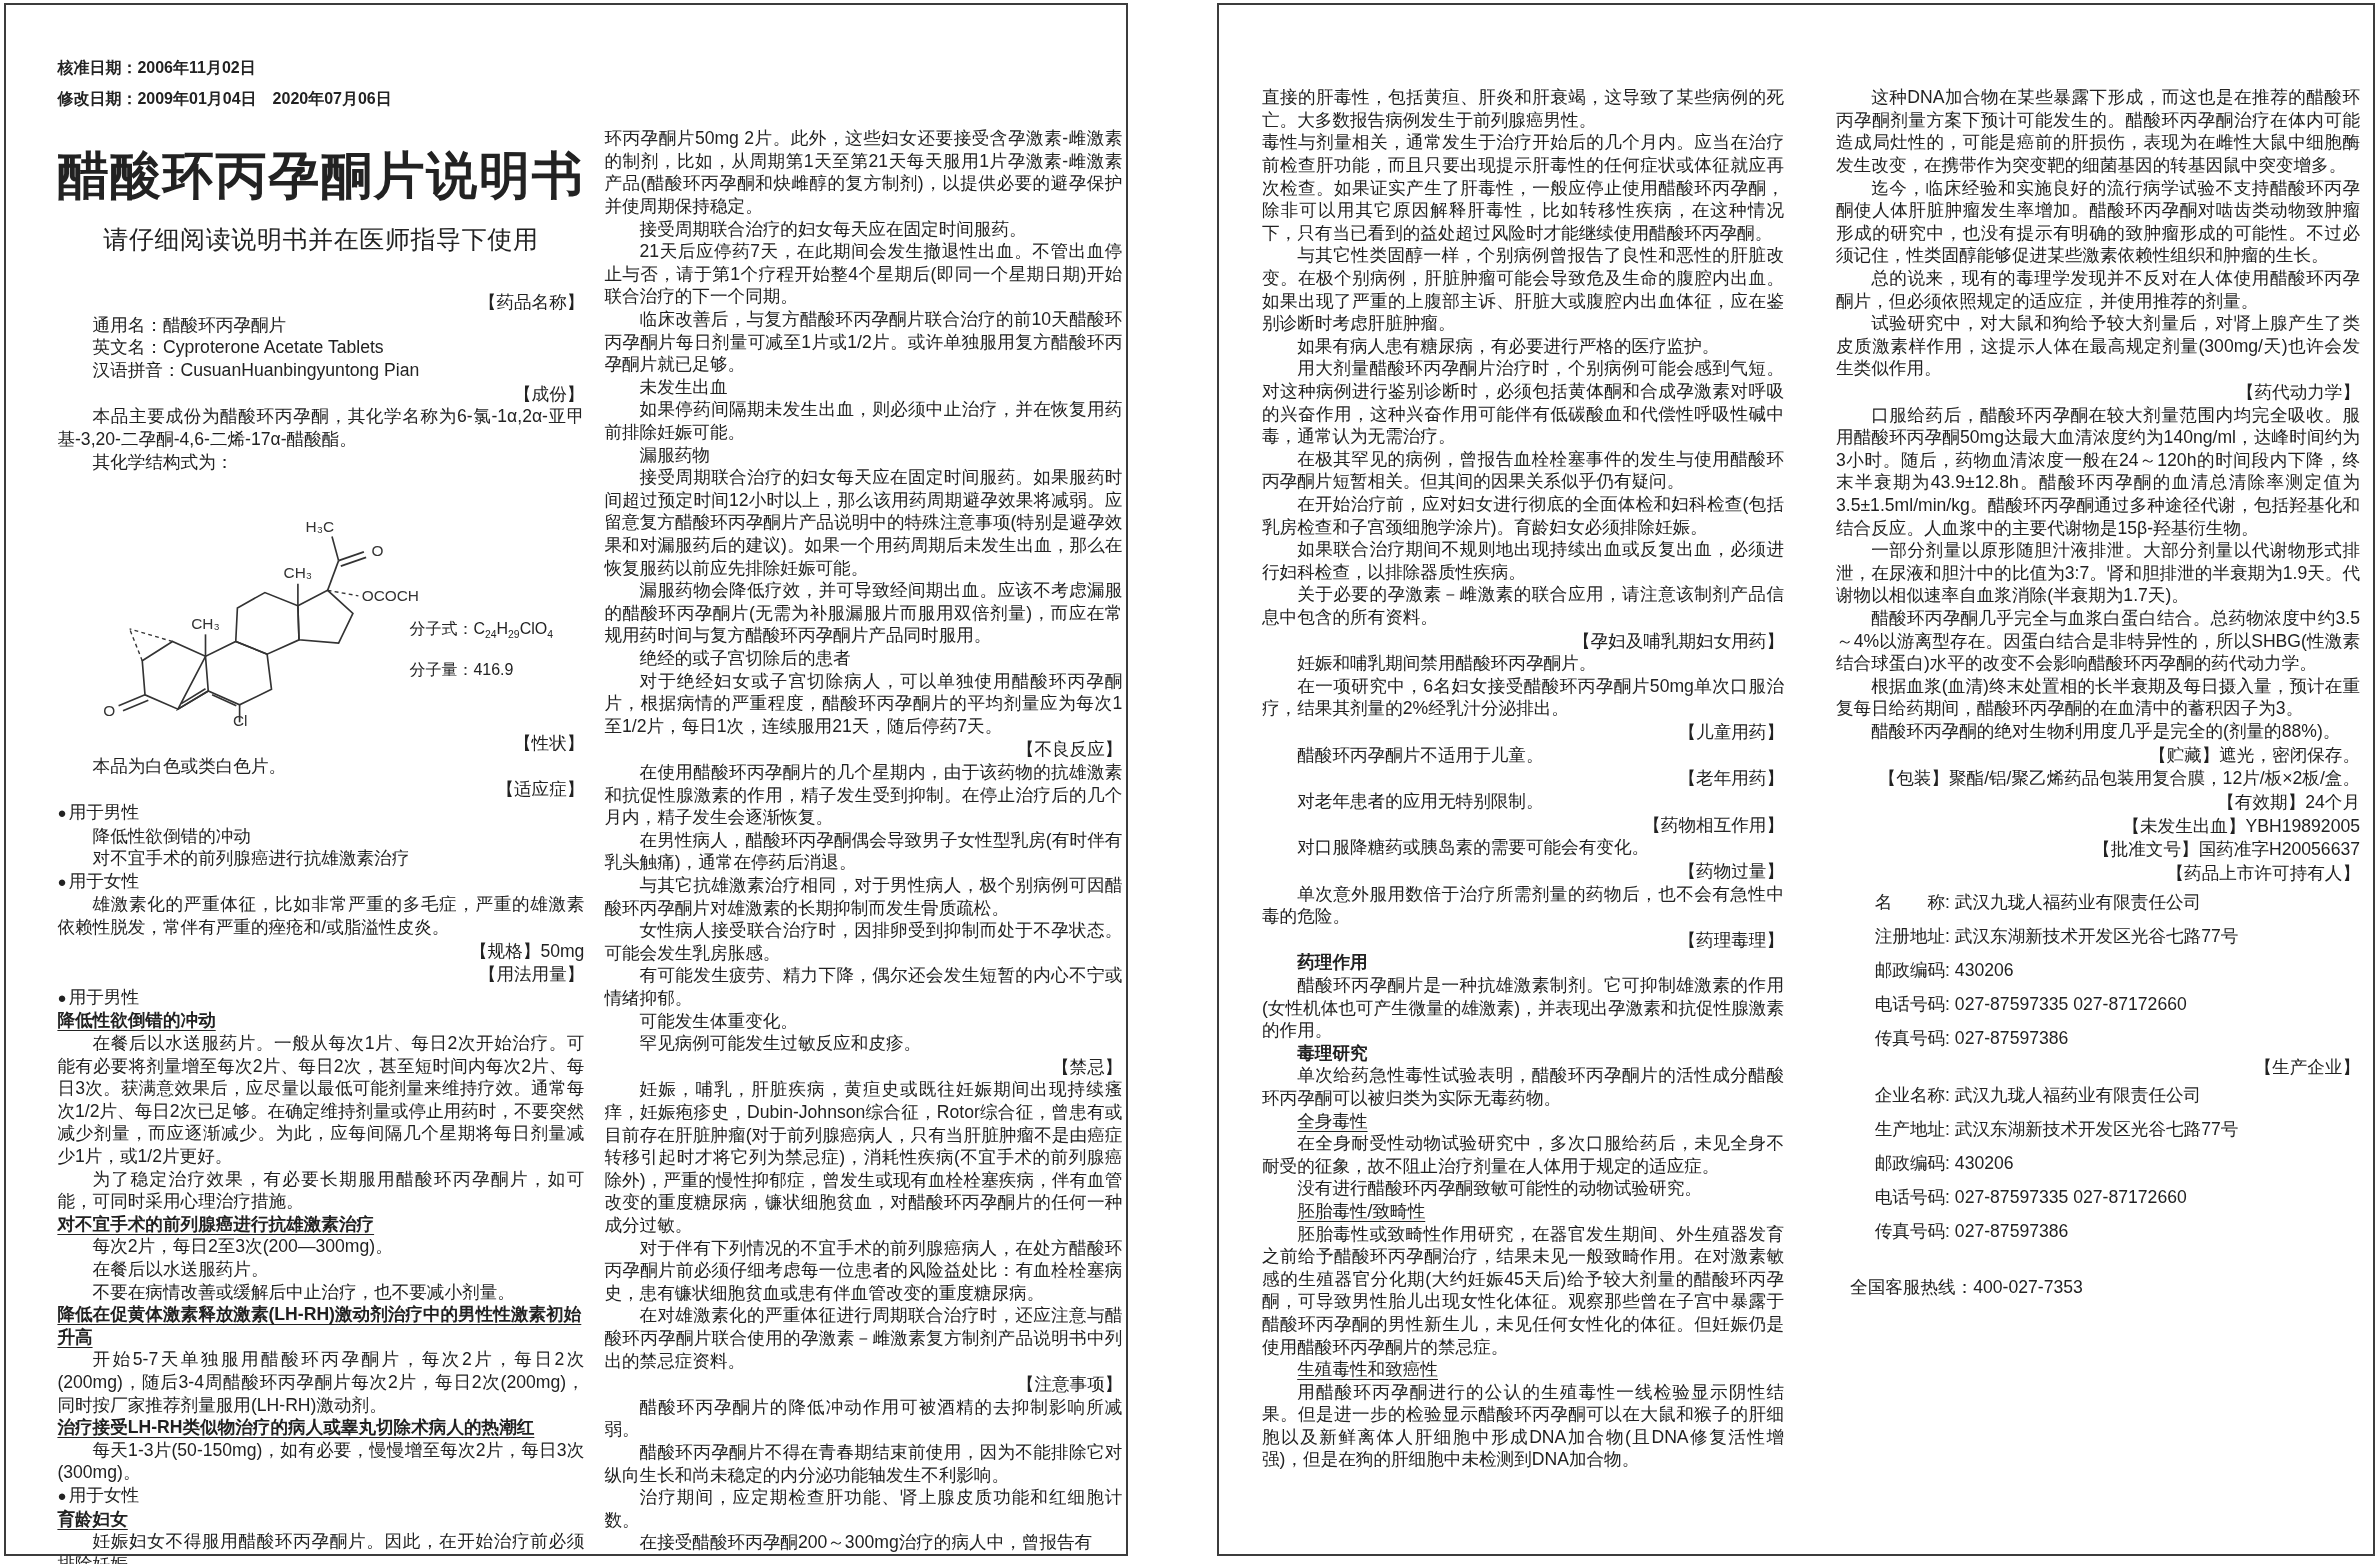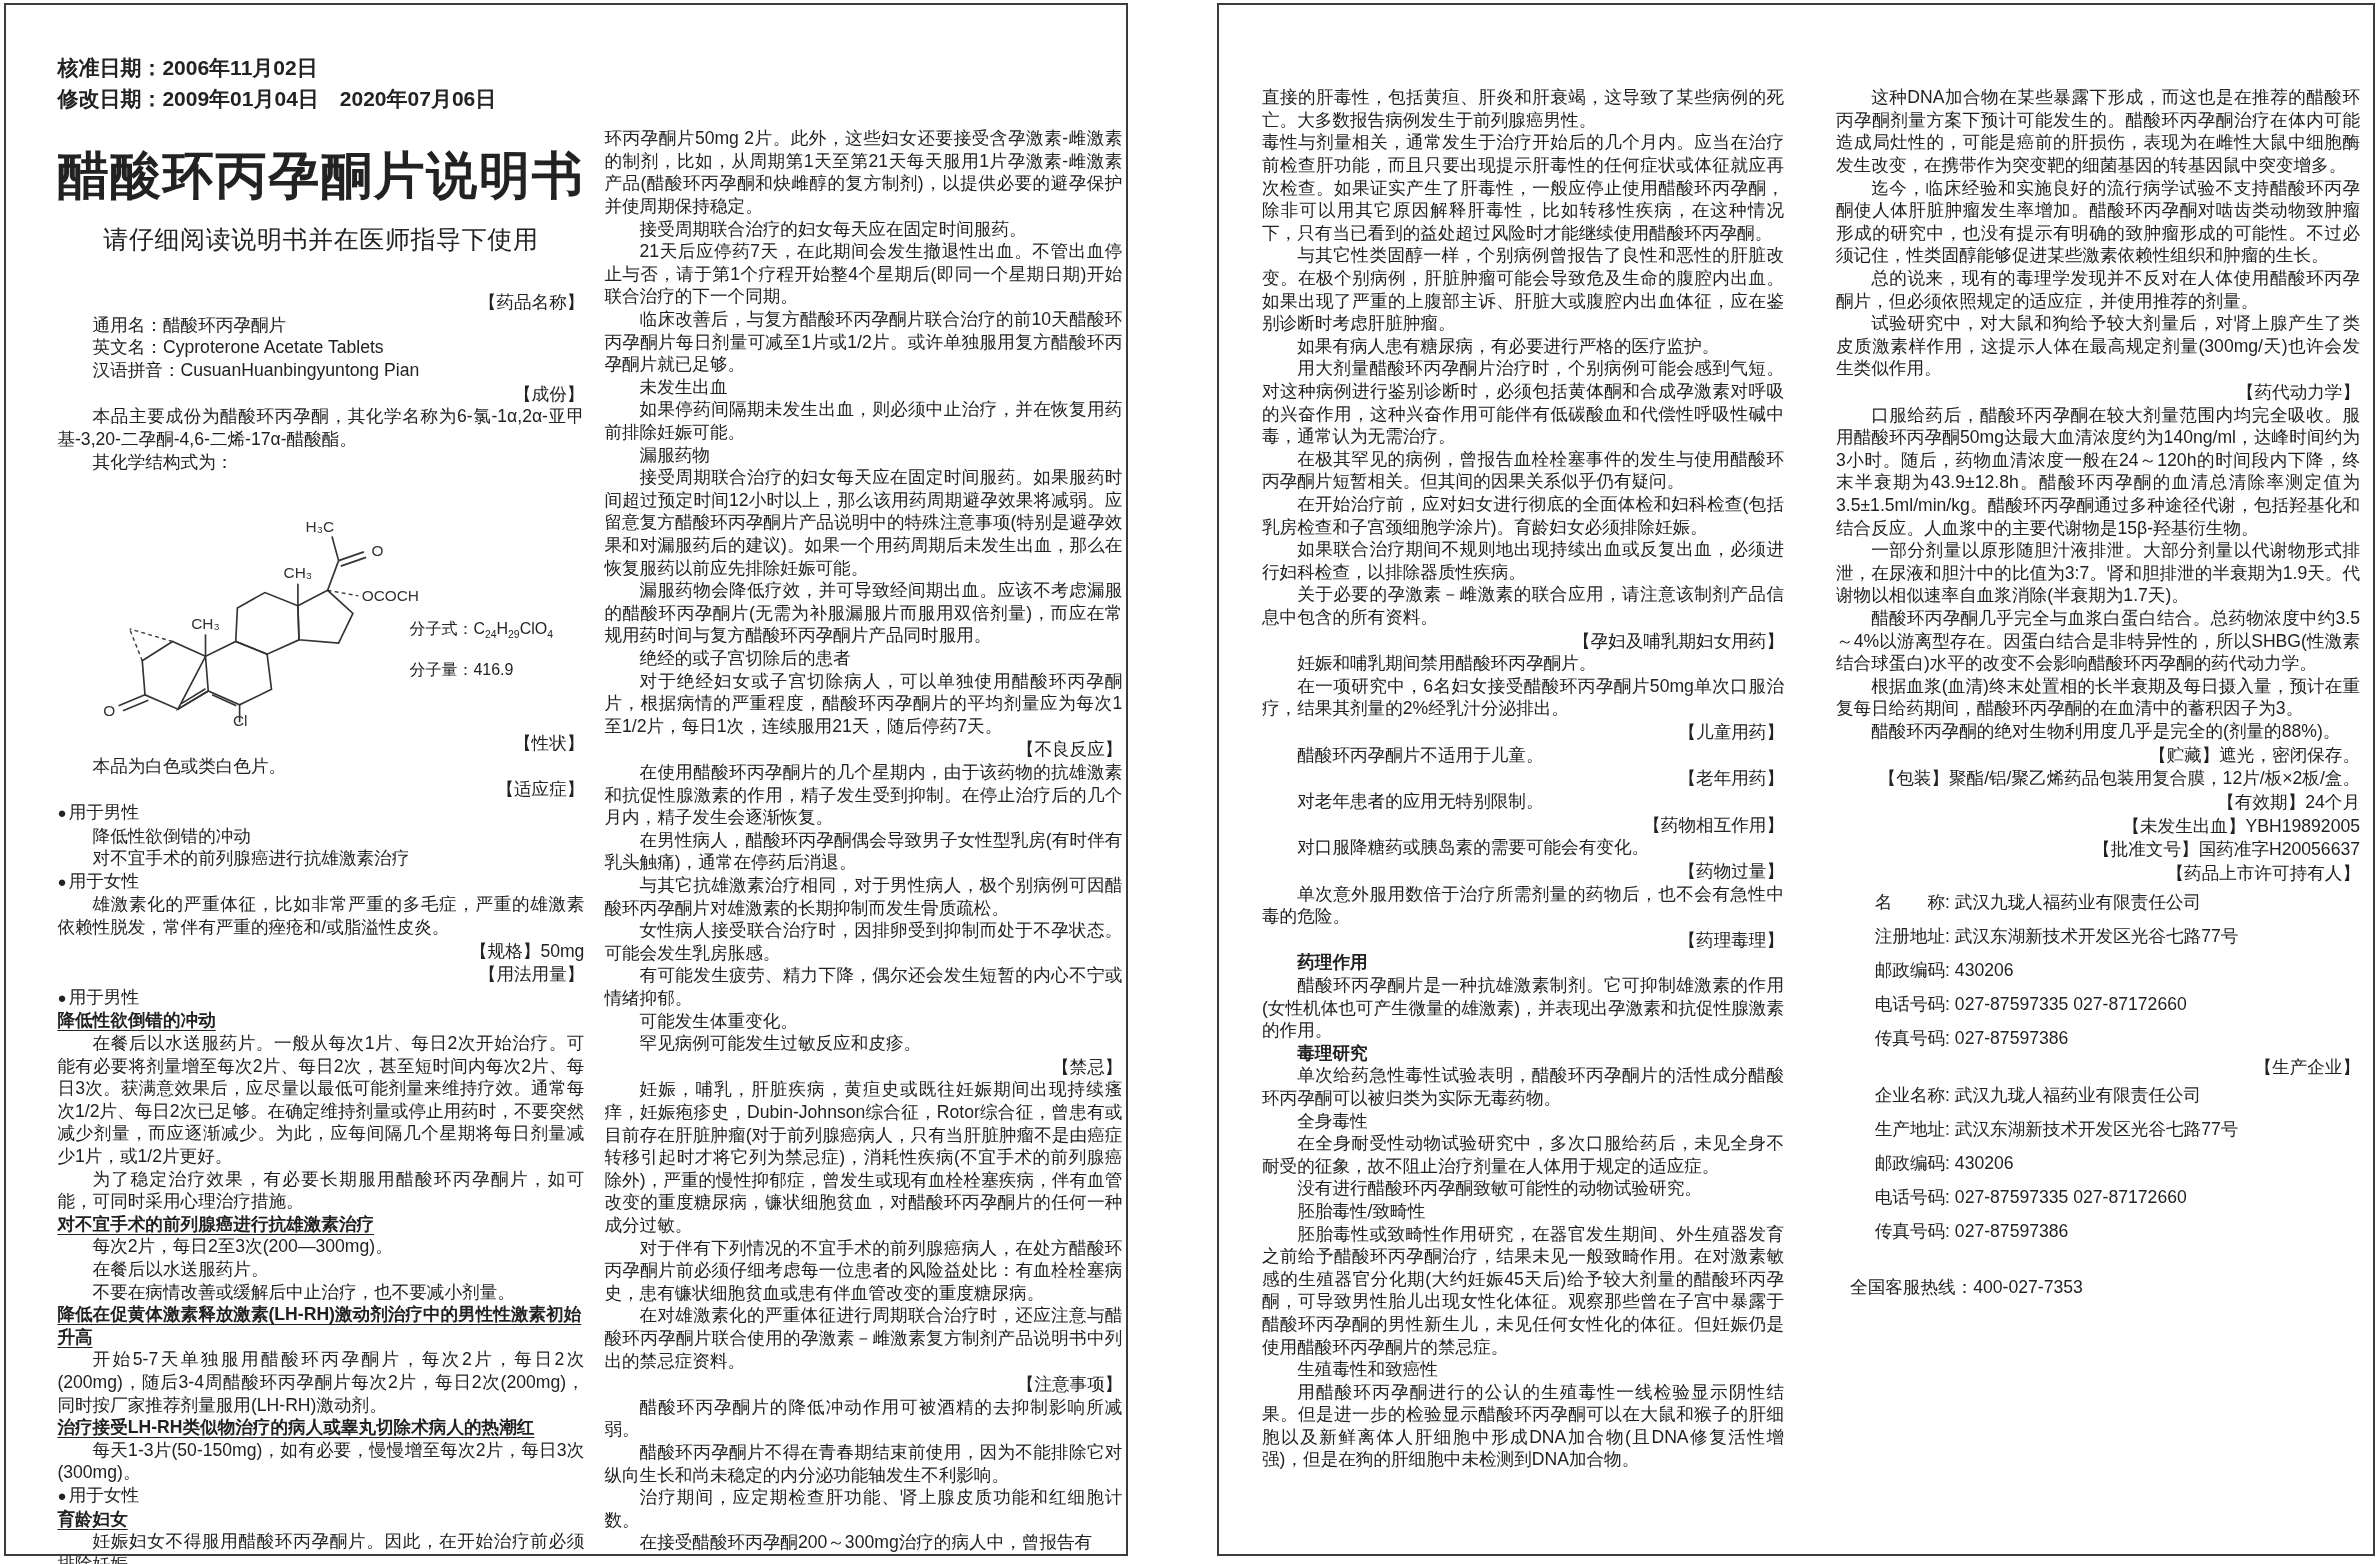--- a/index.html
+++ b/index.html
@@ -15,32 +15,32 @@
   }
   #page-left{left:4.4px;width:1124px;}
   #page-right{left:1217px;width:1158px;}
   .col{position:absolute;}
   #l1{left:51px;top:47px;width:527px;}
   #l2{left:598px;top:77px;width:518px;margin-top:45px;}
   #r1{left:43px;top:81px;width:522px;}
   #r2{left:617px;top:81px;width:524px;}
 
   .blk{font-size:17.6px;line-height:22.6px;text-align:justify;text-justify:inter-ideograph;}
-  .kv{font-weight:bold;font-size:21px;line-height:31px;text-align:left;}
+  .kv{font-weight:bold;font-size:16px;line-height:31px;text-align:left;}
   .title{font-weight:bold;font-size:51px;line-height:55px;text-align:center;margin-top:34px;letter-spacing:1.7px;}
   .subtitle{font-size:25px;line-height:31px;text-align:center;margin:21px 0 36px 0;letter-spacing:0.6px;}
   .sec{text-align:right;margin-top:1.1px;}
   .ind{margin-left:2em;text-align:left;}
   .p{text-indent:2em;}
   .pn{}
   .bullet{text-align:left;}
   .bullet .dot{font-size:0.85em;margin-right:2.2px;}
   .hu{font-weight:bold;text-decoration:underline;text-underline-offset:3.9px;text-align:left;}
   .hb{font-weight:bold;margin-left:2em;text-align:left;}
-  .pu{margin-left:2em;text-underline-offset:3.9px;text-align:left;}
+  .pu{margin-left:2em;text-decoration:underline;text-underline-offset:3.9px;text-align:left;}
   .contact{margin-left:2.2em;line-height:34px;text-align:left;}
   .hotline{margin-left:0.8em;margin-top:27.5px;text-align:left;}
 
   .structure{position:relative;height:249px;margin:5.5px 0 4.4px 0;}
   .structure svg{position:absolute;left:33px;top:0;}
   .structure .formulas{position:absolute;left:352px;top:132px;font-size:16px;line-height:35px;}
   .structure .formulas sub{font-size:0.65em;}
   .sline{stroke:#333;stroke-width:3;fill:none;}
   .sdash{stroke:#333;stroke-width:2.5;fill:none;stroke-dasharray:7 6;}
   .atext{font-size:28px;fill:#333;font-family:"Liberation Sans","DejaVu Sans",sans-serif;}

